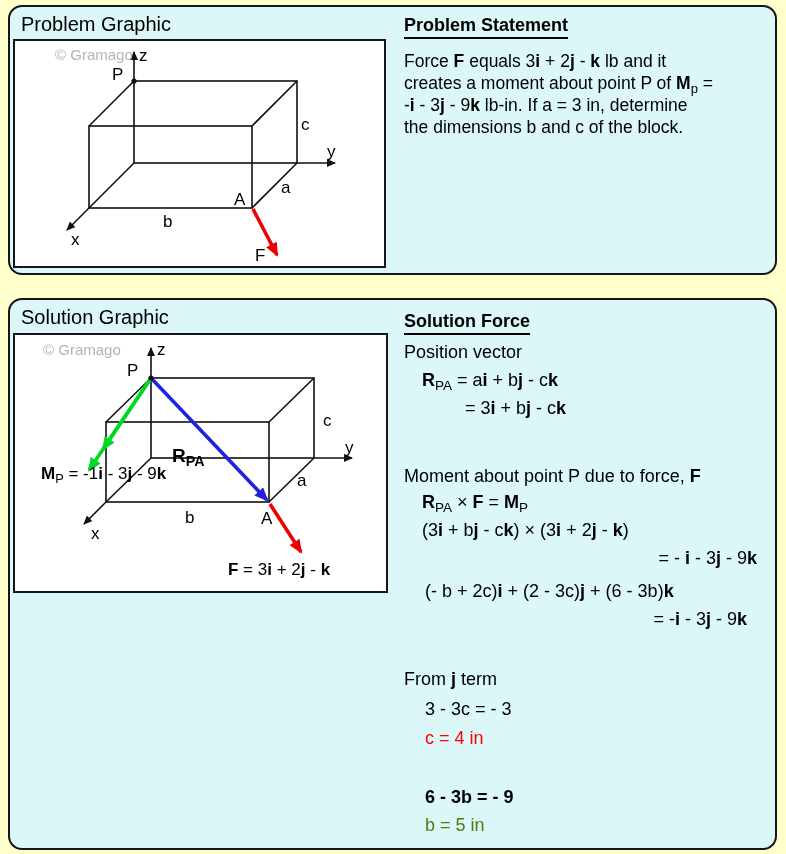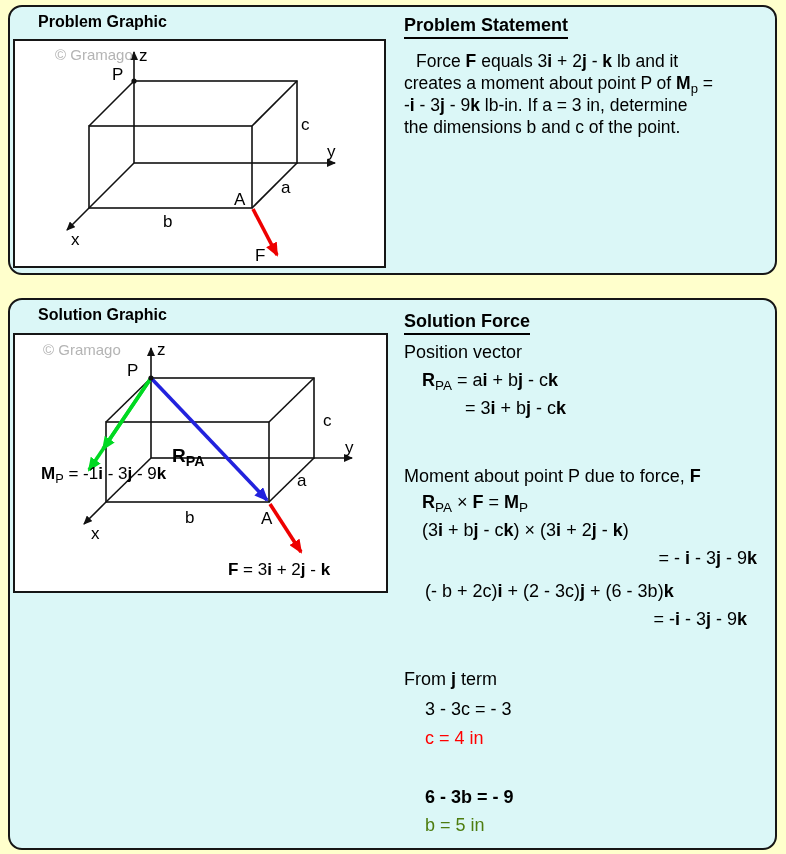--- a/index.html
+++ b/index.html
@@ -8,21 +8,21 @@
     background:#FFFFCC;
     font-family:"Liberation Sans","DejaVu Sans",sans-serif;
     color:#000;overflow:hidden;
   }
   .panel{
     position:absolute;left:8px;width:765px;
     background:#DBF7F7;border:2px solid #161616;border-radius:14px;
   }
   #panel-problem{top:5px;height:266px;}
   #panel-solution{top:298px;height:548px;}
-  .panel-title{position:absolute;left:28px;top:6px;font-size:16px;font-weight:bold;}
+  .panel-title{position:absolute;left:11px;top:6px;font-size:20px;font-weight:normal;}
   .sec-title{position:absolute;font-size:18px;font-weight:bold;}
   .sec-title span{border-bottom:2px solid #000;padding-bottom:2px;}
   .gbox{
     position:absolute;box-sizing:border-box;background:#fff;
     border:2px solid #161616;
   }
   #problem-gbox{left:3px;top:32px;width:373px;height:229px;}
   #solution-gbox{left:3px;top:33px;width:375px;height:260px;}
   .gbox svg{position:absolute;left:0;top:0;}
   .lbl{position:absolute;font-size:17px;line-height:17px;white-space:nowrap;}
@@ -83,24 +83,24 @@
     <div class="lbl" style="left:97px;top:25px;">P</div>
     <div class="lbl" style="left:219px;top:150px;">A</div>
     <div class="lbl" style="left:266px;top:138px;">a</div>
     <div class="lbl" style="left:148px;top:172px;">b</div>
     <div class="lbl" style="left:286px;top:75px;">c</div>
     <div class="lbl" style="left:240px;top:206px;">F</div>
   </div>
 
   <div class="col">
     <div class="sec-title" style="top:8px;"><span>Problem Statement</span></div>
-    <div class="tline" style="top:43px;margin-left:12px;"><span>Force </span><span style="font-weight: 700;">F</span><span> equals 3</span><span style="font-weight: 700;">i</span><span> + 2</span><span style="font-weight: 700;">j</span><span> - </span><span style="font-weight: 700;">k</span><span> lb and it</span></div>
+    <div class="tline" style="top:43px;"><span>Force </span><span style="font-weight: 700;">F</span><span> equals 3</span><span style="font-weight: 700;">i</span><span> + 2</span><span style="font-weight: 700;">j</span><span> - </span><span style="font-weight: 700;">k</span><span> lb and it</span></div>
     <div class="tline" style="top:65px;"><span>creates a moment about point P of </span><span style="font-weight: 700;">M</span><sub>p</sub><span> =</span></div>
     <div class="tline" style="top:87px;"><span>-</span><span style="font-weight: 700;">i</span><span> - 3</span><span style="font-weight: 700;">j</span><span> - 9</span><span style="font-weight: 700;">k</span><span> lb-in. If a = 3 in, determine</span></div>
-    <div class="tline" style="top:109px;"><span>the dimensions b and c of the point.</span></div>
+    <div class="tline" style="top:109px;"><span>the dimensions b and c of the block.</span></div>
   </div>
 </div>
 
 <div class="panel" id="panel-solution">
   <div class="panel-title">Solution Graphic</div>
 
   <div class="gbox" id="solution-gbox">
     <svg width="371" height="256" viewBox="0 0 371 256">
       <g stroke="#111" stroke-width="1.6" fill="none">
         <rect x="136" y="43" width="163" height="80"></rect>

